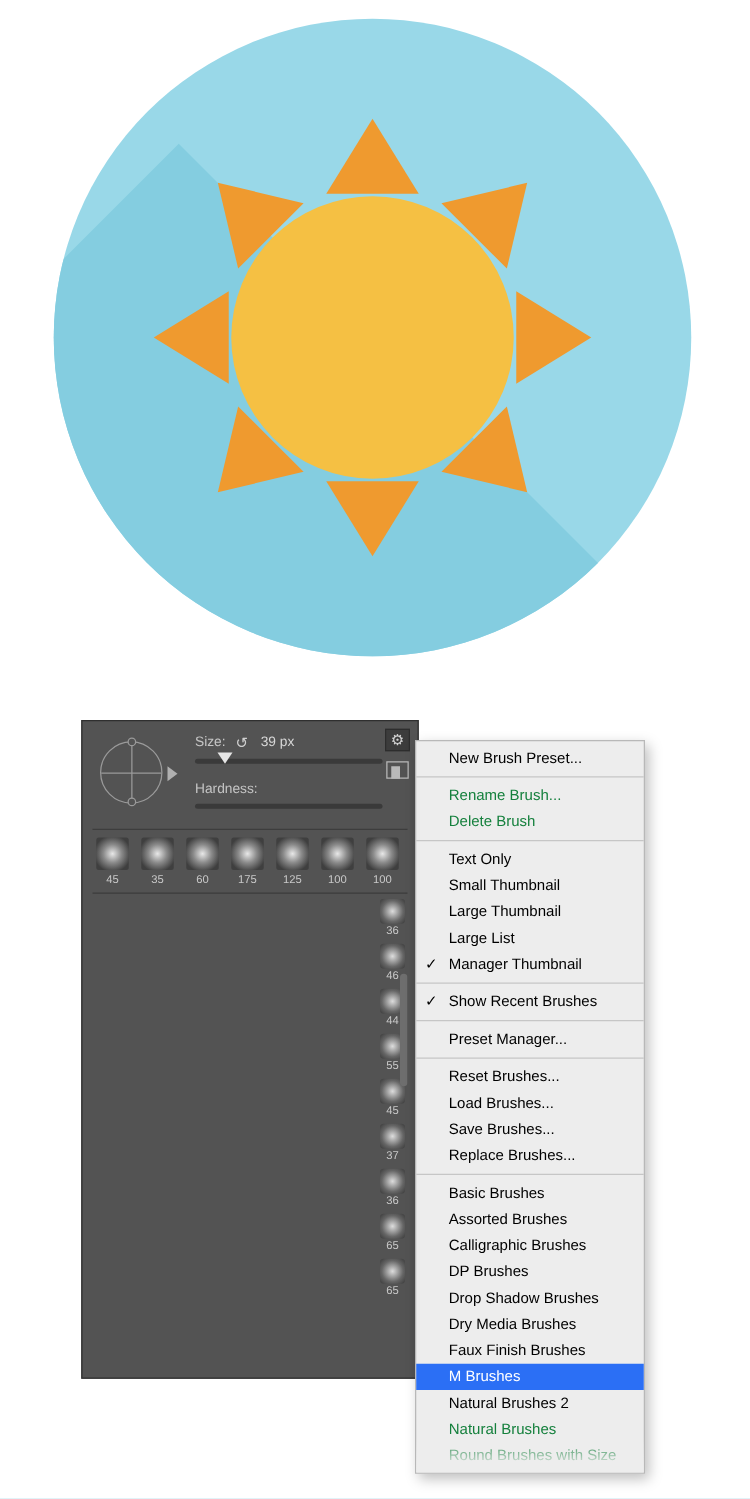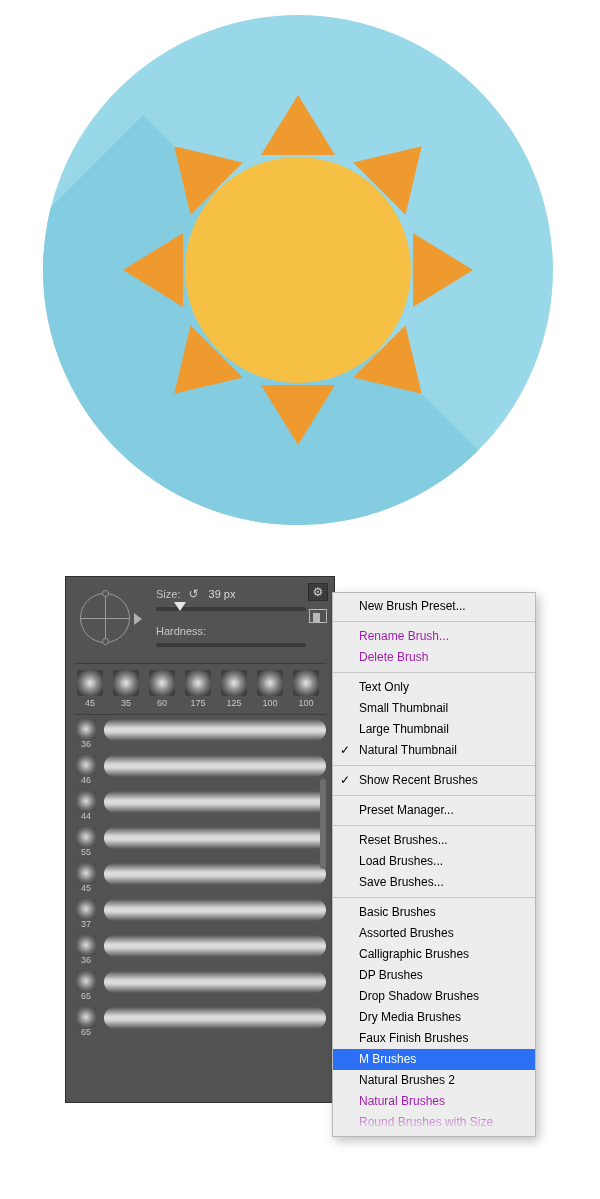--- a/index.html
+++ b/index.html
@@ -149,21 +149,21 @@
   .recent-num { font-size:9px; color:#c8c8c8; }
 
   
   .stroke-list {
     position:relative;
     margin:4px 8px 8px 8px;
     height:362px;
     overflow:hidden;
   }
   .stroke-row {
-    display:flex; align-items:flex-start; gap:6px; height:36px;
+    display:flex; align-items:flex-end; gap:6px; height:36px;flex-direction:column;
   }
   .stroke-icon {
     width:24px; text-align:center;
   }
   .s-swatch {
     width:20px;height:20px;margin:0 auto 1px;
     background: radial-gradient(circle, #ddd 0%, #666 60%, #3a3a3a 100%);
     border-radius:3px;
   }
   .s-num { font-size:9px;color:#c8c8c8;line-height:1; }
@@ -178,35 +178,35 @@
   .scrollbar {
     position:absolute; right:0; top:60px; width:6px; height:90px;
     background:#6e6e6e; border-radius:3px;
   }
 
   
   .ctx-menu {
     position:absolute;
     top:592px;
     left:332px;
-    width:204px;
+    width:184px;
     background:#ededed;
     border:1px solid #b8b8b8;
     box-shadow: 3px 4px 10px rgba(0,0,0,0.25);
     font-size:12px;
     color:#000;
     padding:3px 0;
   }
   .ctx-item {
     padding:2px 10px 2px 26px;
     white-space:nowrap;
     position:relative;
     line-height:17px;
   }
-  .ctx-item.disabled { color:#a21caf; }
+  .ctx-item.disabled { color:#15803d; }
   .ctx-item .chk {
     position:absolute; left:7px; top:2px; font-size:12px;
   }
   .ctx-item.highlight {
     background:#2b6ff5; color:#ffffff;
   }
   .ctx-sep { height:1px; background:#c6c6c6; margin:4px 0; }
   .ctx-fade {
     position:absolute; left:0; right:0; bottom:0; height:28px;
     background:linear-gradient(to bottom, rgba(237,237,237,0) 0%, rgba(237,237,237,1) 85%);
@@ -366,29 +366,31 @@
 
 <div class="ctx-menu" id="ctx-menu">
   <div class="ctx-item"><span>New Brush Preset...</span></div>
     <div class="ctx-sep"></div>
     <div class="ctx-item disabled"><span>Rename Brush...</span></div>
     <div class="ctx-item disabled"><span>Delete Brush</span></div>
     <div class="ctx-sep"></div>
     <div class="ctx-item"><span>Text Only</span></div>
     <div class="ctx-item"><span>Small Thumbnail</span></div>
     <div class="ctx-item"><span>Large Thumbnail</span></div>
-    <div class="ctx-item"><span class="chk">✓</span><span>Natural Thumbnail</span></div>
+    <div class="ctx-item"><span>Large List</span></div>
+    <div class="ctx-item"><span class="chk">✓</span><span>Manager Thumbnail</span></div>
     <div class="ctx-sep"></div>
     <div class="ctx-item"><span class="chk">✓</span><span>Show Recent Brushes</span></div>
     <div class="ctx-sep"></div>
     <div class="ctx-item"><span>Preset Manager...</span></div>
     <div class="ctx-sep"></div>
     <div class="ctx-item"><span>Reset Brushes...</span></div>
     <div class="ctx-item"><span>Load Brushes...</span></div>
     <div class="ctx-item"><span>Save Brushes...</span></div>
+    <div class="ctx-item"><span>Replace Brushes...</span></div>
     <div class="ctx-sep"></div>
     <div class="ctx-item"><span>Basic Brushes</span></div>
     <div class="ctx-item"><span>Assorted Brushes</span></div>
     <div class="ctx-item"><span>Calligraphic Brushes</span></div>
     <div class="ctx-item"><span>DP Brushes</span></div>
     <div class="ctx-item"><span>Drop Shadow Brushes</span></div>
     <div class="ctx-item"><span>Dry Media Brushes</span></div>
     <div class="ctx-item"><span>Faux Finish Brushes</span></div>
     <div class="ctx-item highlight"><span>M Brushes</span></div>
     <div class="ctx-item"><span>Natural Brushes 2</span></div>

